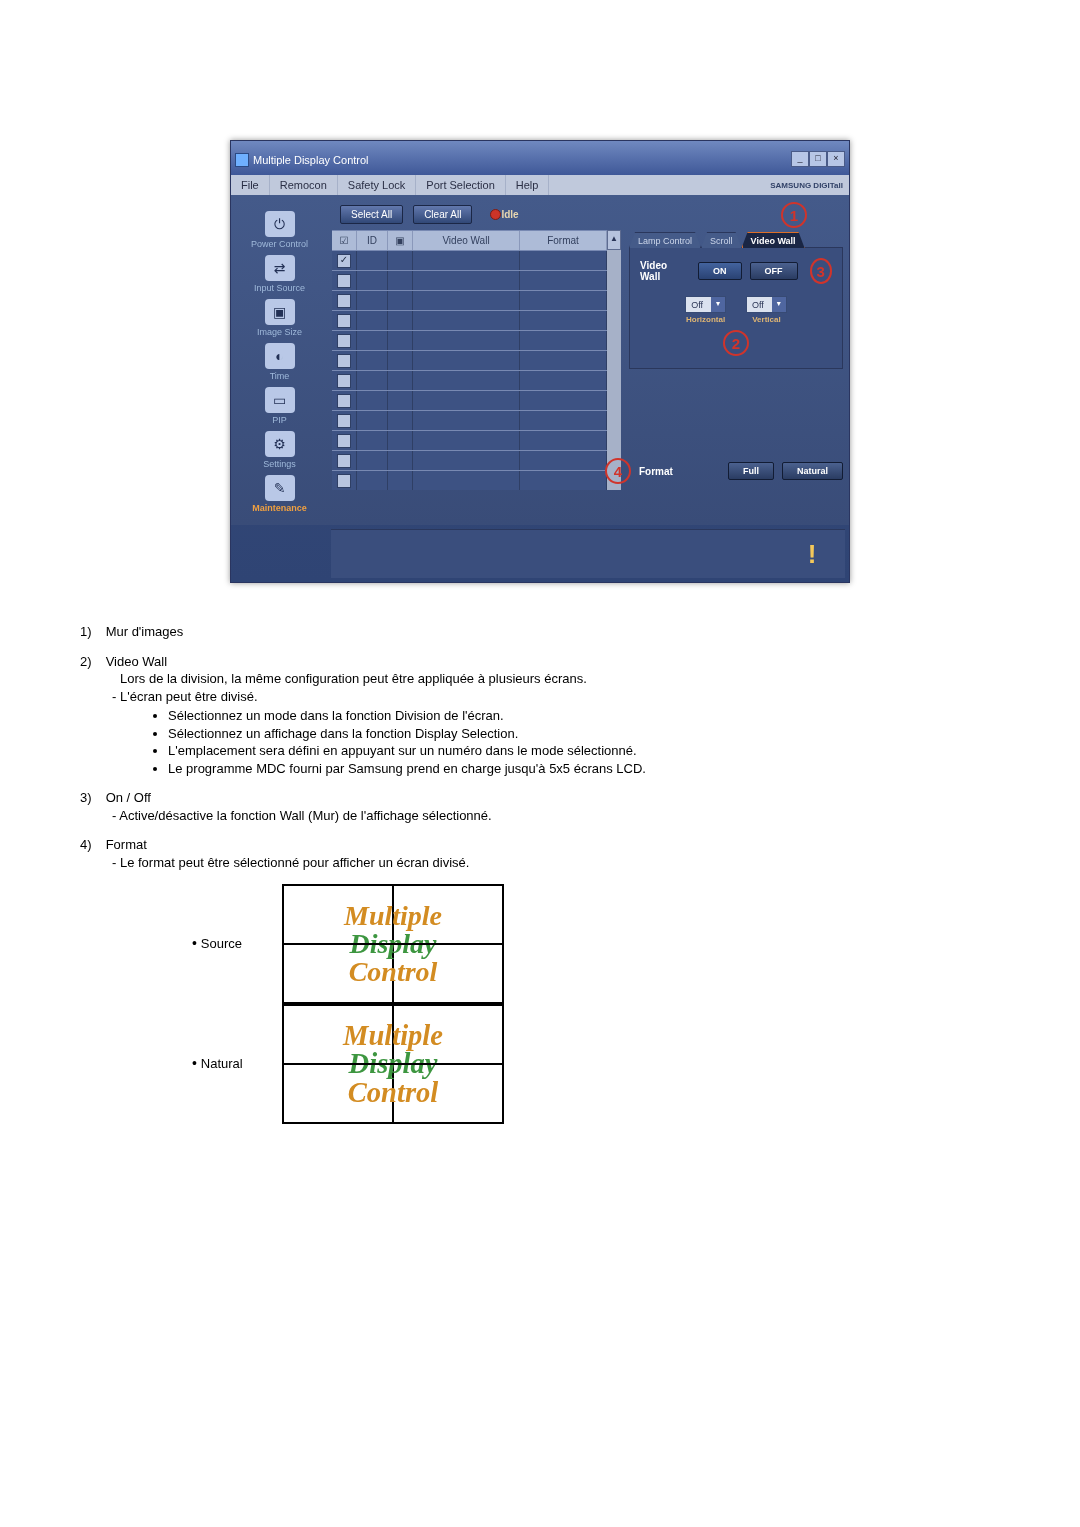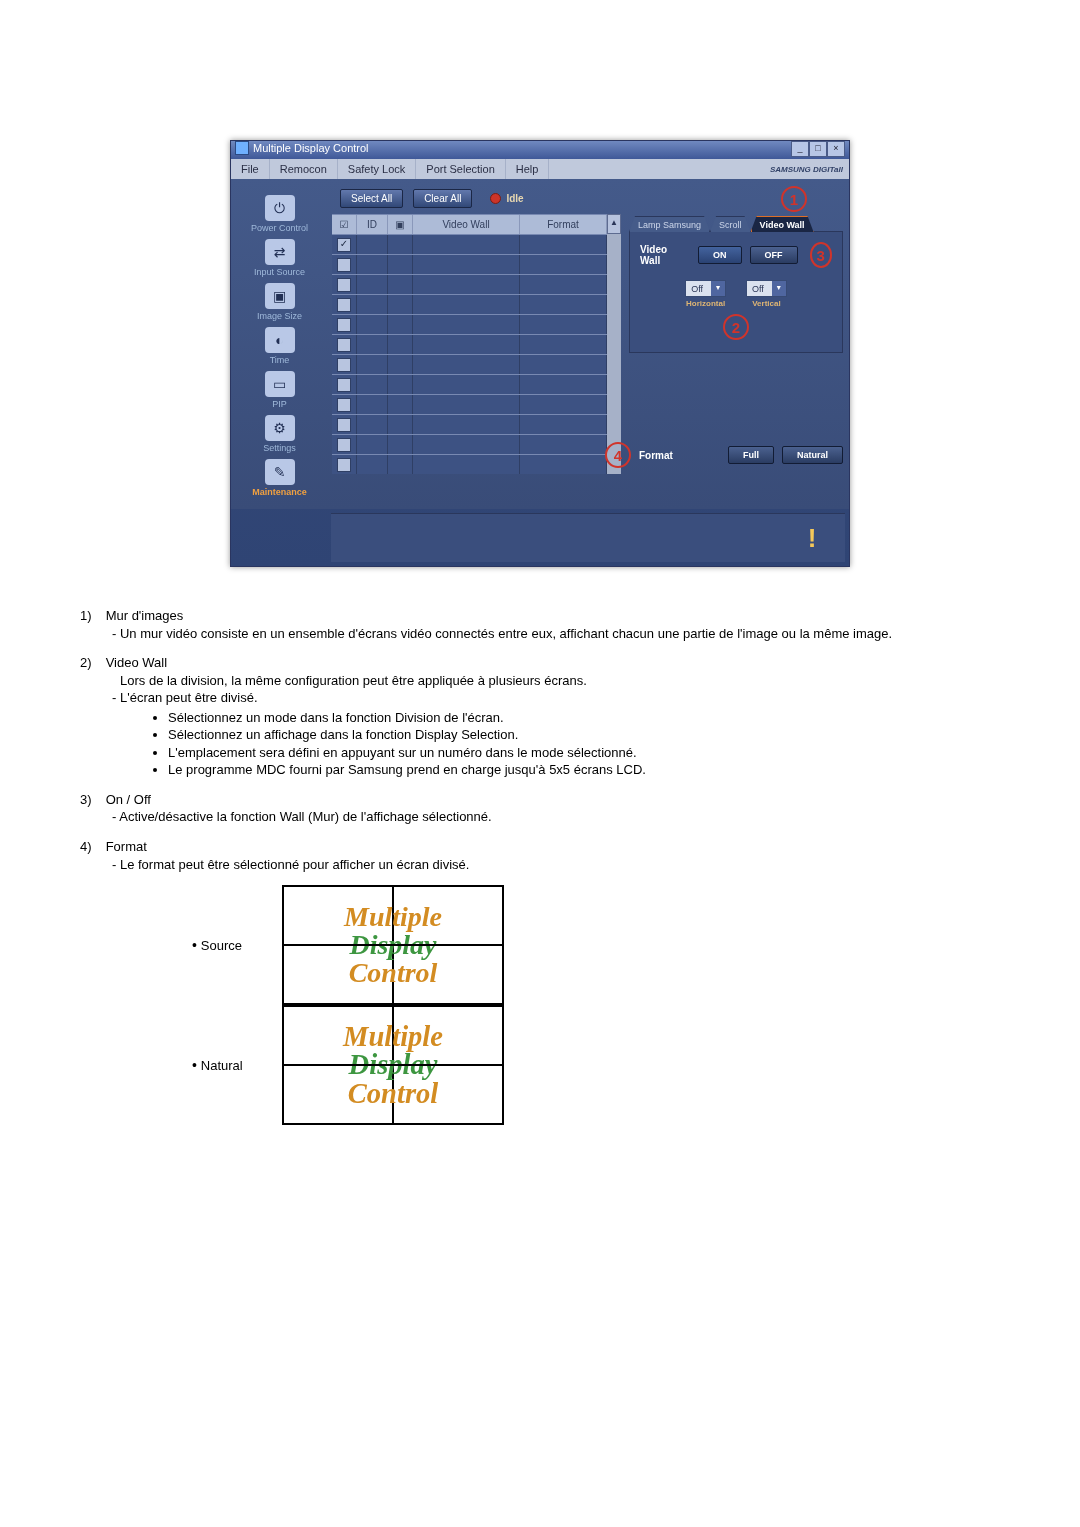--- a/index.html
+++ b/index.html
@@ -1,37 +1,37 @@
 <!DOCTYPE html>
 <html><head>
 <meta charset="utf-8">
 <style>
   body{margin:0;background:#fff;font-family:Arial,Helvetica,sans-serif;font-size:13px;color:#000;width:1080px}
   .page{padding:20px 30px 40px;box-sizing:border-box}
   
   .app{width:618px;margin:120px auto 40px;border:1px solid #2a3560;background:linear-gradient(#3a4d7a,#2f4474);box-shadow:0 0 6px rgba(0,0,0,.4)}
-  .titlebar{display:flex;align-items:flex-start;justify-content:space-between;height:18px;background:linear-gradient(#7089c0,#3f5898);color:#fff;font-size:11px;padding:0 4px}
+  .titlebar{display:flex;align-items:flex-end;justify-content:space-between;height:18px;background:linear-gradient(#7089c0,#3f5898);color:#fff;font-size:11px;padding:8px 4px}
   .titlebar .left{display:flex;align-items:center;gap:4px}
   .titlebar .winbtns{display:flex;gap:0}
   .winbtn{width:16px;height:14px;background:#b7c6e6;border:1px solid #4a5b88;font-size:9px;line-height:12px;text-align:center;color:#223}
   .menubar{display:flex;align-items:center;height:20px;background:#c0c9dc;font-size:11px;color:#2a2f45}
   .menubar .mi{padding:0 10px;border-right:1px solid #a6b1c9;height:20px;display:flex;align-items:center}
-  .brand{margin-left:auto;padding:0 6px;font-size:8px;font-style:italic;color:#324268;font-weight:bold}
+  .brand{margin-left:auto;padding:0 6px;font-size:8px;color:#324268;font-weight:bold}
   .body{display:flex;background:linear-gradient(#445a8a,#394c78)}
   
   .sidebar{width:97px;padding:14px 0 8px;display:flex;flex-direction:column;gap:0}
   .sbitem{display:flex;flex-direction:column;align-items:center;gap:2px;padding:2px 0 4px}
   .sbicon{width:30px;height:26px;border-radius:4px;background:#b9c8e7;display:flex;align-items:center;justify-content:center;color:#223055;font-size:14px}
   .sblabel{font-size:9px;color:#9fb9da;text-align:right}
   .sbitem.active .sblabel{color:#f0a040;font-weight:bold}
   
   .main{flex:1;display:flex;flex-direction:column}
   .toolbar{display:flex;align-items:center;gap:10px;padding:10px 12px 6px}
   .tbtn{height:17px;padding:0 10px;font-size:10px;color:#fff;border:1px solid #1b2746;background:linear-gradient(#6278ad,#314877);border-radius:2px;display:flex;align-items:center}
-  .idle{display:flex;align-items:center;gap:5px;font-size:10px;color:#e7d7b0;font-weight:bold;margin-left:8px}
+  .idle{display:flex;align-items:center;font-size:10px;color:#e7d7b0;font-weight:bold;margin-left:8px}
   .dot{width:9px;height:9px;border-radius:50%;background:#cc3428;border:1px solid #7a1d15}
   .gridrow{display:flex}
   .grid{width:275px;margin-left:4px}
   .ghead,.grow{display:flex;height:19px;border-top:1px solid #7889b2}
   .ghead{background:#adbbd7;font-size:10px;color:#33405e}
   .gh{border-right:1px solid #8a98ba;display:flex;align-items:center;justify-content:center}
   .gc1{width:24px}.gc2{width:30px}.gc3{width:24px}.gc4{flex:1}.gc5{width:86px}
   .grow{background:#3d5283}
   .grow .gh{border-right:1px solid #2f3f65}
   .cb{width:12px;height:12px;background:#b8c5e0;border:1px solid #2f3f65}
@@ -270,21 +270,21 @@
           </div>
 
           <div class="scrollcol">
             <div class="scrollbtn">▲</div>
             <div class="scrolltrack"></div>
           </div>
 
           <div class="rpanel" style="position:relative">
             <div class="rtabs" style="position:relative">
               <span class="circ c1">1</span>
-              <span class="rtab">Lamp Samsung</span>
+              <span class="rtab">Lamp Control</span>
               <span class="rtab">Scroll</span>
               <span class="rtab active">Video Wall</span>
             </div>
 
             <div class="rbox">
               <div class="rrow">
                 <span>Video Wall</span>
                 <span style="flex:1"></span>
                 <span class="pill on">ON</span>
                 <span class="pill">OFF</span>
@@ -328,21 +328,20 @@
     <div class="statusbar">
       <span class="warn">!</span>
     </div>
   </div>
 
   <div class="doc">
     <ol>
       <li>
         <span class="num">1)</span>
         <span>Mur d'images</span>
-        <div class="sub">- Un mur vidéo consiste en un ensemble d'écrans vidéo connectés entre eux, affichant chacun une partie de l'image ou la même image.</div>
       </li>
       <li>
         <span class="num">2)</span>
         <span>Video Wall</span>
         <div class="sub" style="padding-left:40px">Lors de la division, la même configuration peut être appliquée à plusieurs écrans.</div>
         <div class="sub">- L'écran peut être divisé.</div>
         <ul class="bul">
           <li>Sélectionnez un mode dans la fonction Division de l'écran.</li>
           <li>Sélectionnez un affichage dans la fonction Display Selection.</li>
           <li>L'emplacement sera défini en appuyant sur un numéro dans le mode sélectionné.</li>

